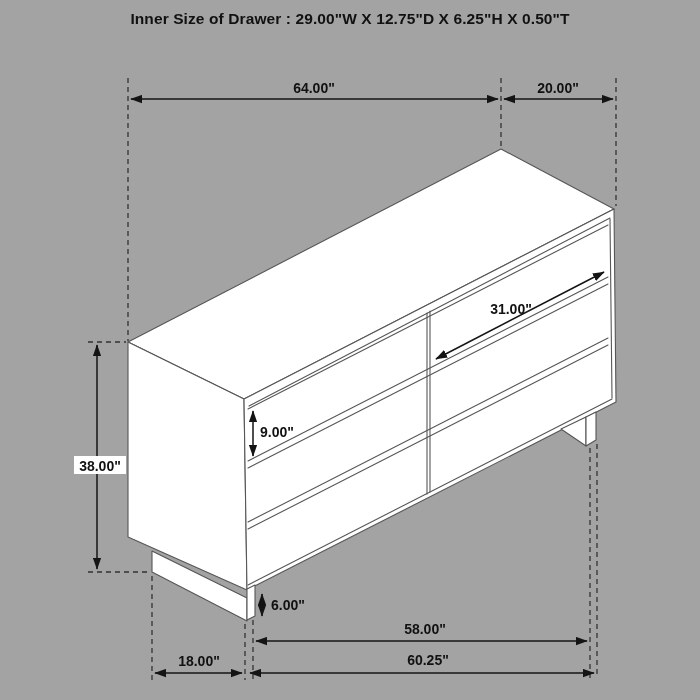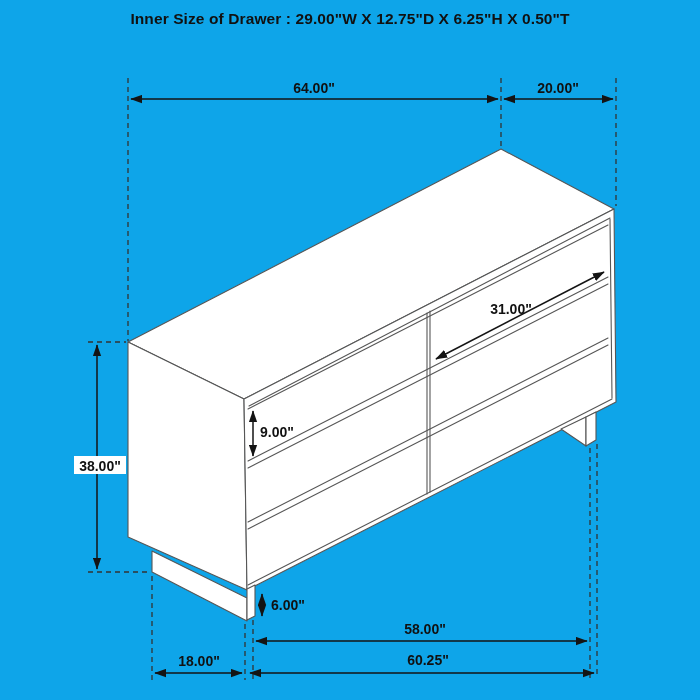--- a/index.html
+++ b/index.html
@@ -4,21 +4,21 @@
 <style>
   html, body {
     margin: 0;
     padding: 0;
     background: #ffffff;
   }
   .canvas {
     position: relative;
     width: 700px;
     height: 700px;
-    background: #0ea5e9;
+    background: #a3a3a3;
     overflow: hidden;
     font-family: "Liberation Sans", sans-serif;
   }
   svg text {
     font-family: "Liberation Sans", sans-serif;
     font-weight: bold;
     fill: #111111;
   }
   .title-text {
     font-size: 15.5px;

